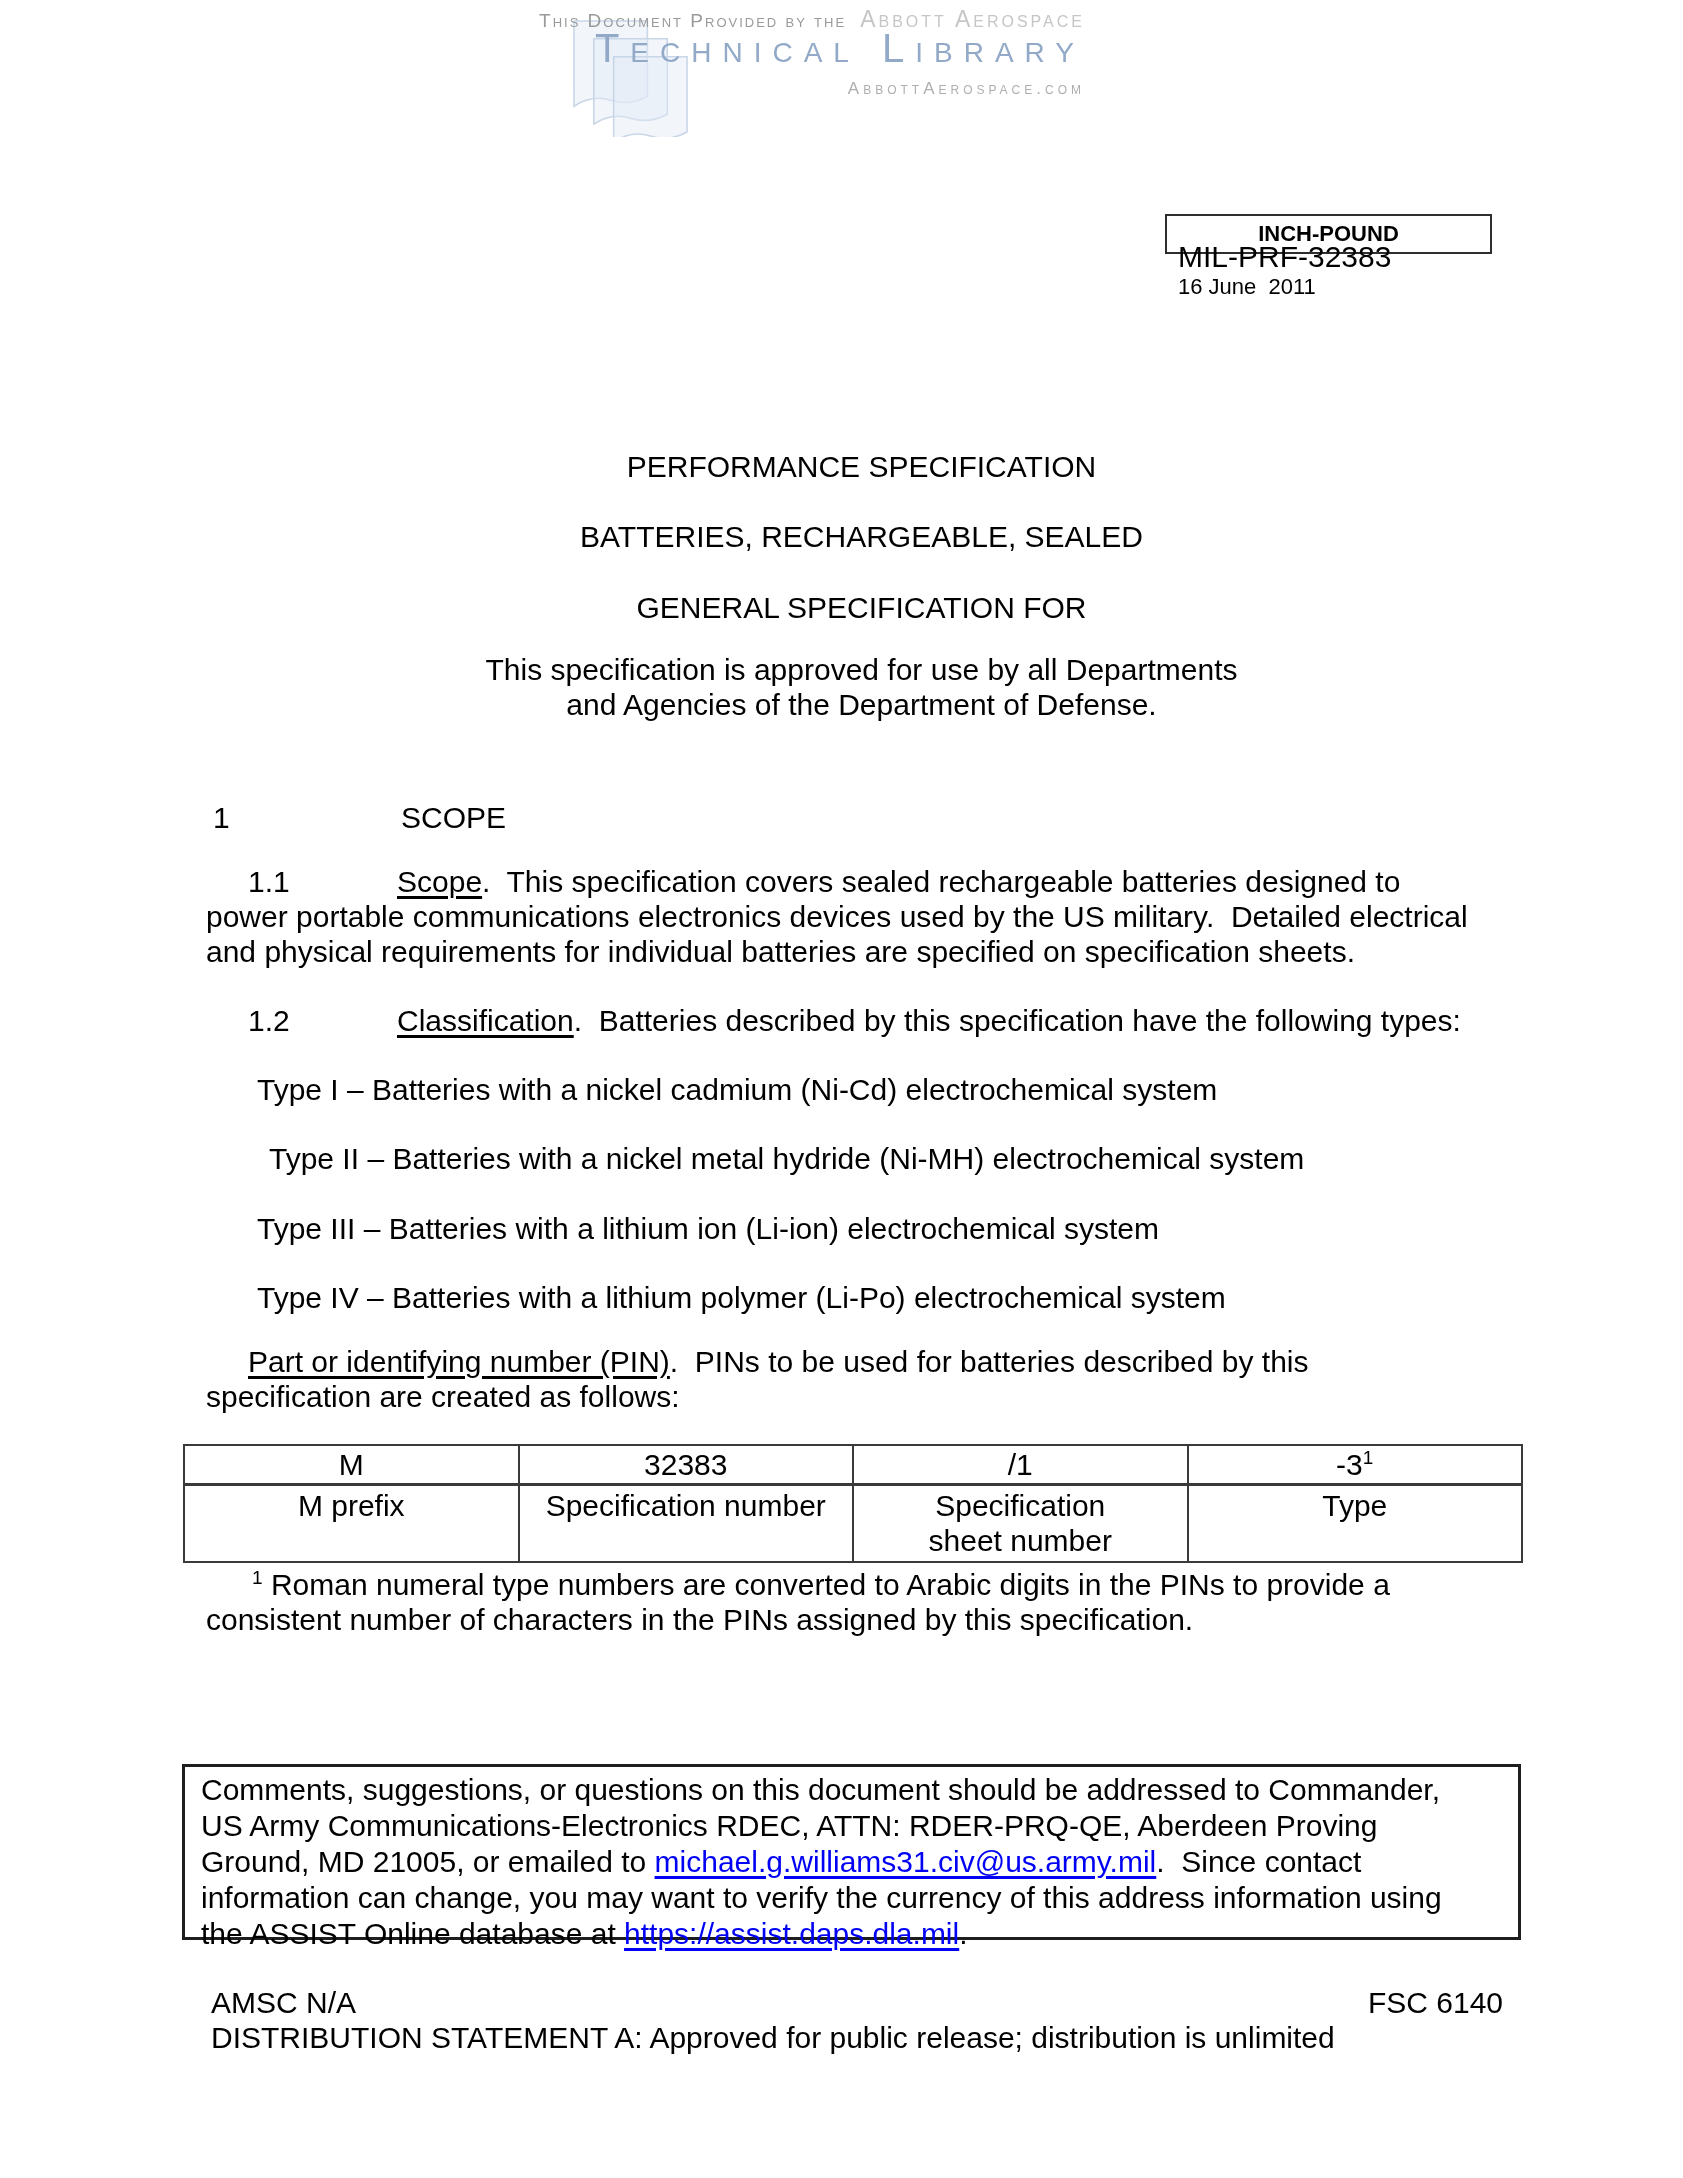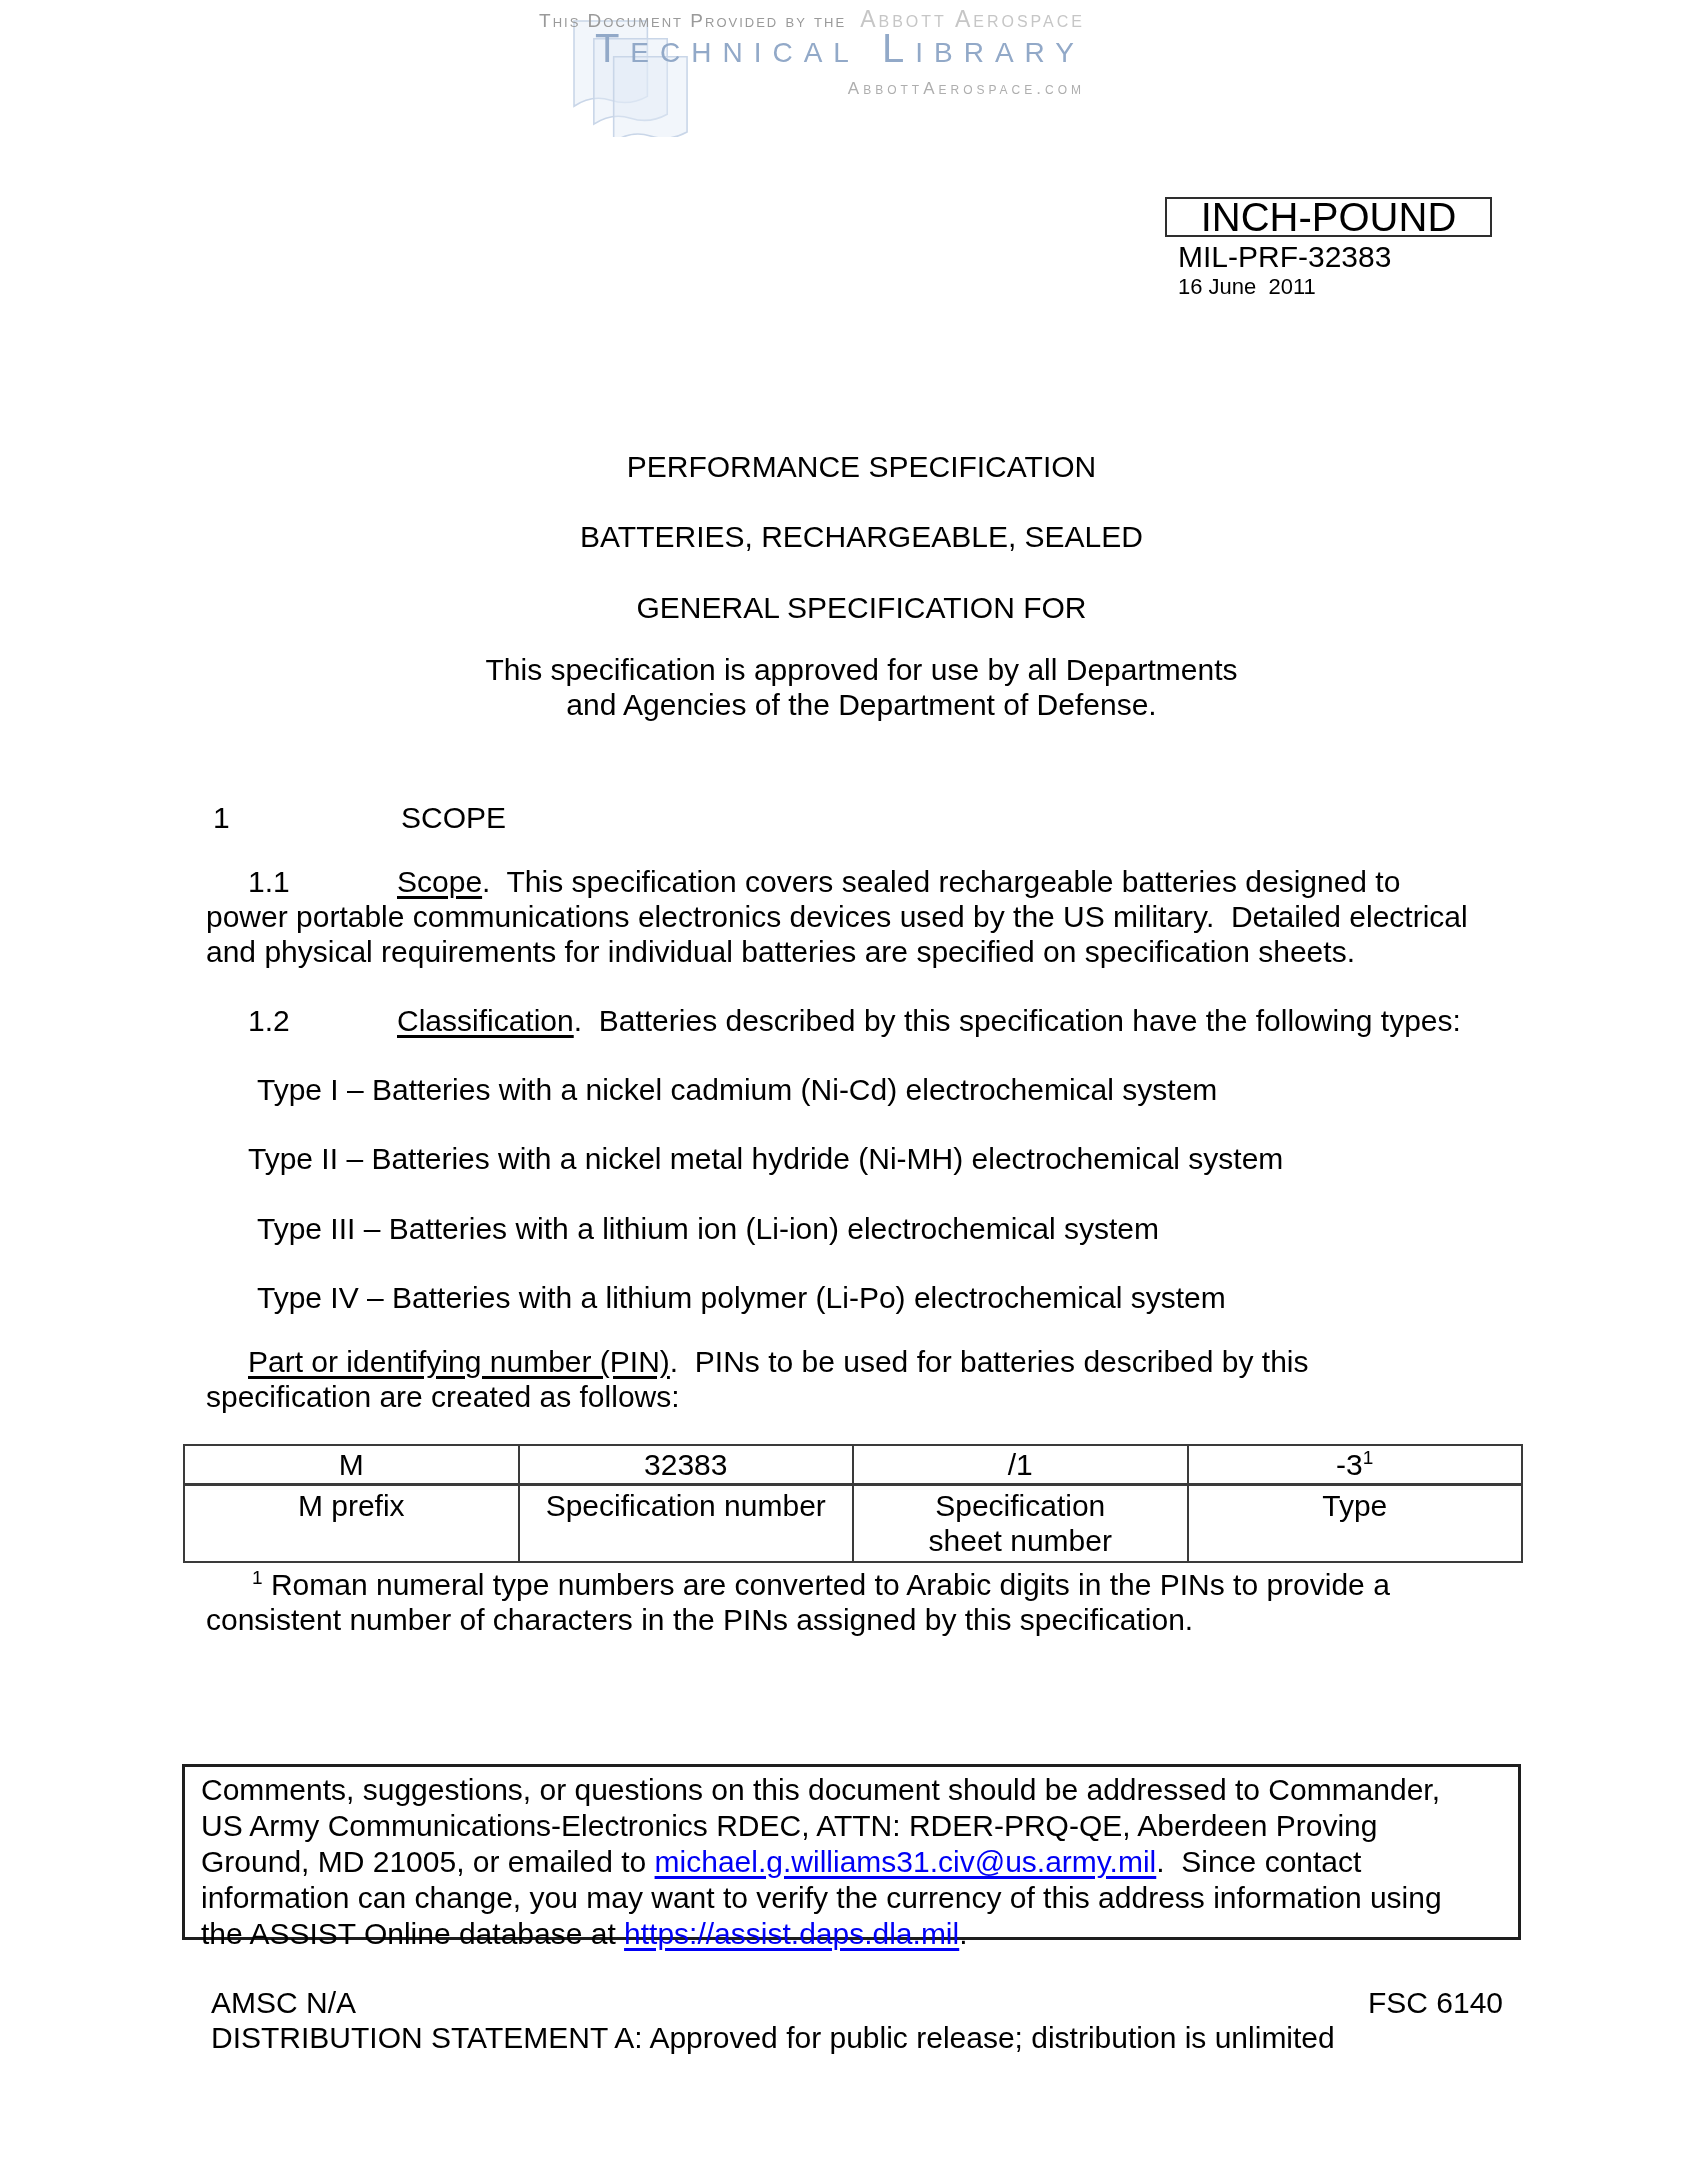--- a/index.html
+++ b/index.html
@@ -10,21 +10,21 @@
   }
   .abs{position:absolute;}
   .t{white-space:pre-wrap;}
   
   .logo-text{left:396px;top:0;width:689px;text-align:right;}
   .logo-l1{position:absolute;top:6px;right:0;font-variant:small-caps;font-size:19px;letter-spacing:2px;color:#9a9a9a;white-space:nowrap;}
   .logo-l1 .brand{font-size:23px;letter-spacing:3px;color:#c6c6c6;margin-left:14px;}
   .logo-l2{position:absolute;top:26px;right:0;font-variant:small-caps;font-size:40px;letter-spacing:11px;color:#92a9c8;white-space:nowrap;}
   .logo-l3{position:absolute;top:79px;right:0;font-variant:small-caps;font-size:17px;letter-spacing:4px;color:#aeaeae;white-space:nowrap;}
   
-  .inchpound{left:1165px;top:197px;width:323px;height:36px;border:2px solid #2e2e2e;text-align:center;line-height:36px;font-size:40px;}
+  .inchpound{left:1165px;top:214px;width:323px;height:36px;border:2px solid #2e2e2e;text-align:center;line-height:36px;font-size:22px;font-weight:bold;}
   .docnum{left:1178px;top:240px;font-size:30px;}
   .docdate{left:1178px;top:274px;font-size:22px;}
   
   .titles{left:208px;top:0;width:1307px;text-align:center;}
   .titles div{position:absolute;width:1307px;}
   
   .ln{line-height:35px;}
   .tab190{display:inline-block;width:188px;}
   .tab150{display:inline-block;width:149px;}
   .und{text-decoration:underline;text-underline-offset:4px;}
@@ -83,21 +83,21 @@
     <span class="tab150 t">1.1</span><span class="und t">Scope</span><span class="t">.  This specification covers sealed rechargeable batteries designed to</span>
   </div>
   <div class="abs ln t" style="left:206px;top:899px;">power portable communications electronics devices used by the US military.  Detailed electrical</div>
   <div class="abs ln t" style="left:206px;top:934px;">and physical requirements for individual batteries are specified on specification sheets.</div>
 
   <div class="abs ln" style="left:248px;top:1003px;">
     <span class="tab150 t">1.2</span><span class="und t">Classification</span><span class="t">.  Batteries described by this specification have the following types:</span>
   </div>
 
   <div class="abs ln t" style="left:257px;top:1072px;">Type I – Batteries with a nickel cadmium (Ni-Cd) electrochemical system</div>
-  <div class="abs ln t" style="left:248px;top:1141px;">Type II – Batteries with a nickel metal hydride (Ni-MH) electrochemical system</div>
+  <div class="abs ln t" style="left:269px;top:1141px;">Type II – Batteries with a nickel metal hydride (Ni-MH) electrochemical system</div>
   <div class="abs ln t" style="left:257px;top:1211px;">Type III – Batteries with a lithium ion (Li-ion) electrochemical system</div>
   <div class="abs ln t" style="left:257px;top:1280px;">Type IV – Batteries with a lithium polymer (Li-Po) electrochemical system</div>
 
   <div class="abs ln t" style="left:206px;top:1379px;">specification are created as follows:</div>
   <div class="abs ln" style="left:248px;top:1344px;">
     <span class="und t">Part or identifying number (PIN)</span><span class="t">.  PINs to be used for batteries described by this</span>
   </div>
 
   <table class="pin">
     <tbody>

